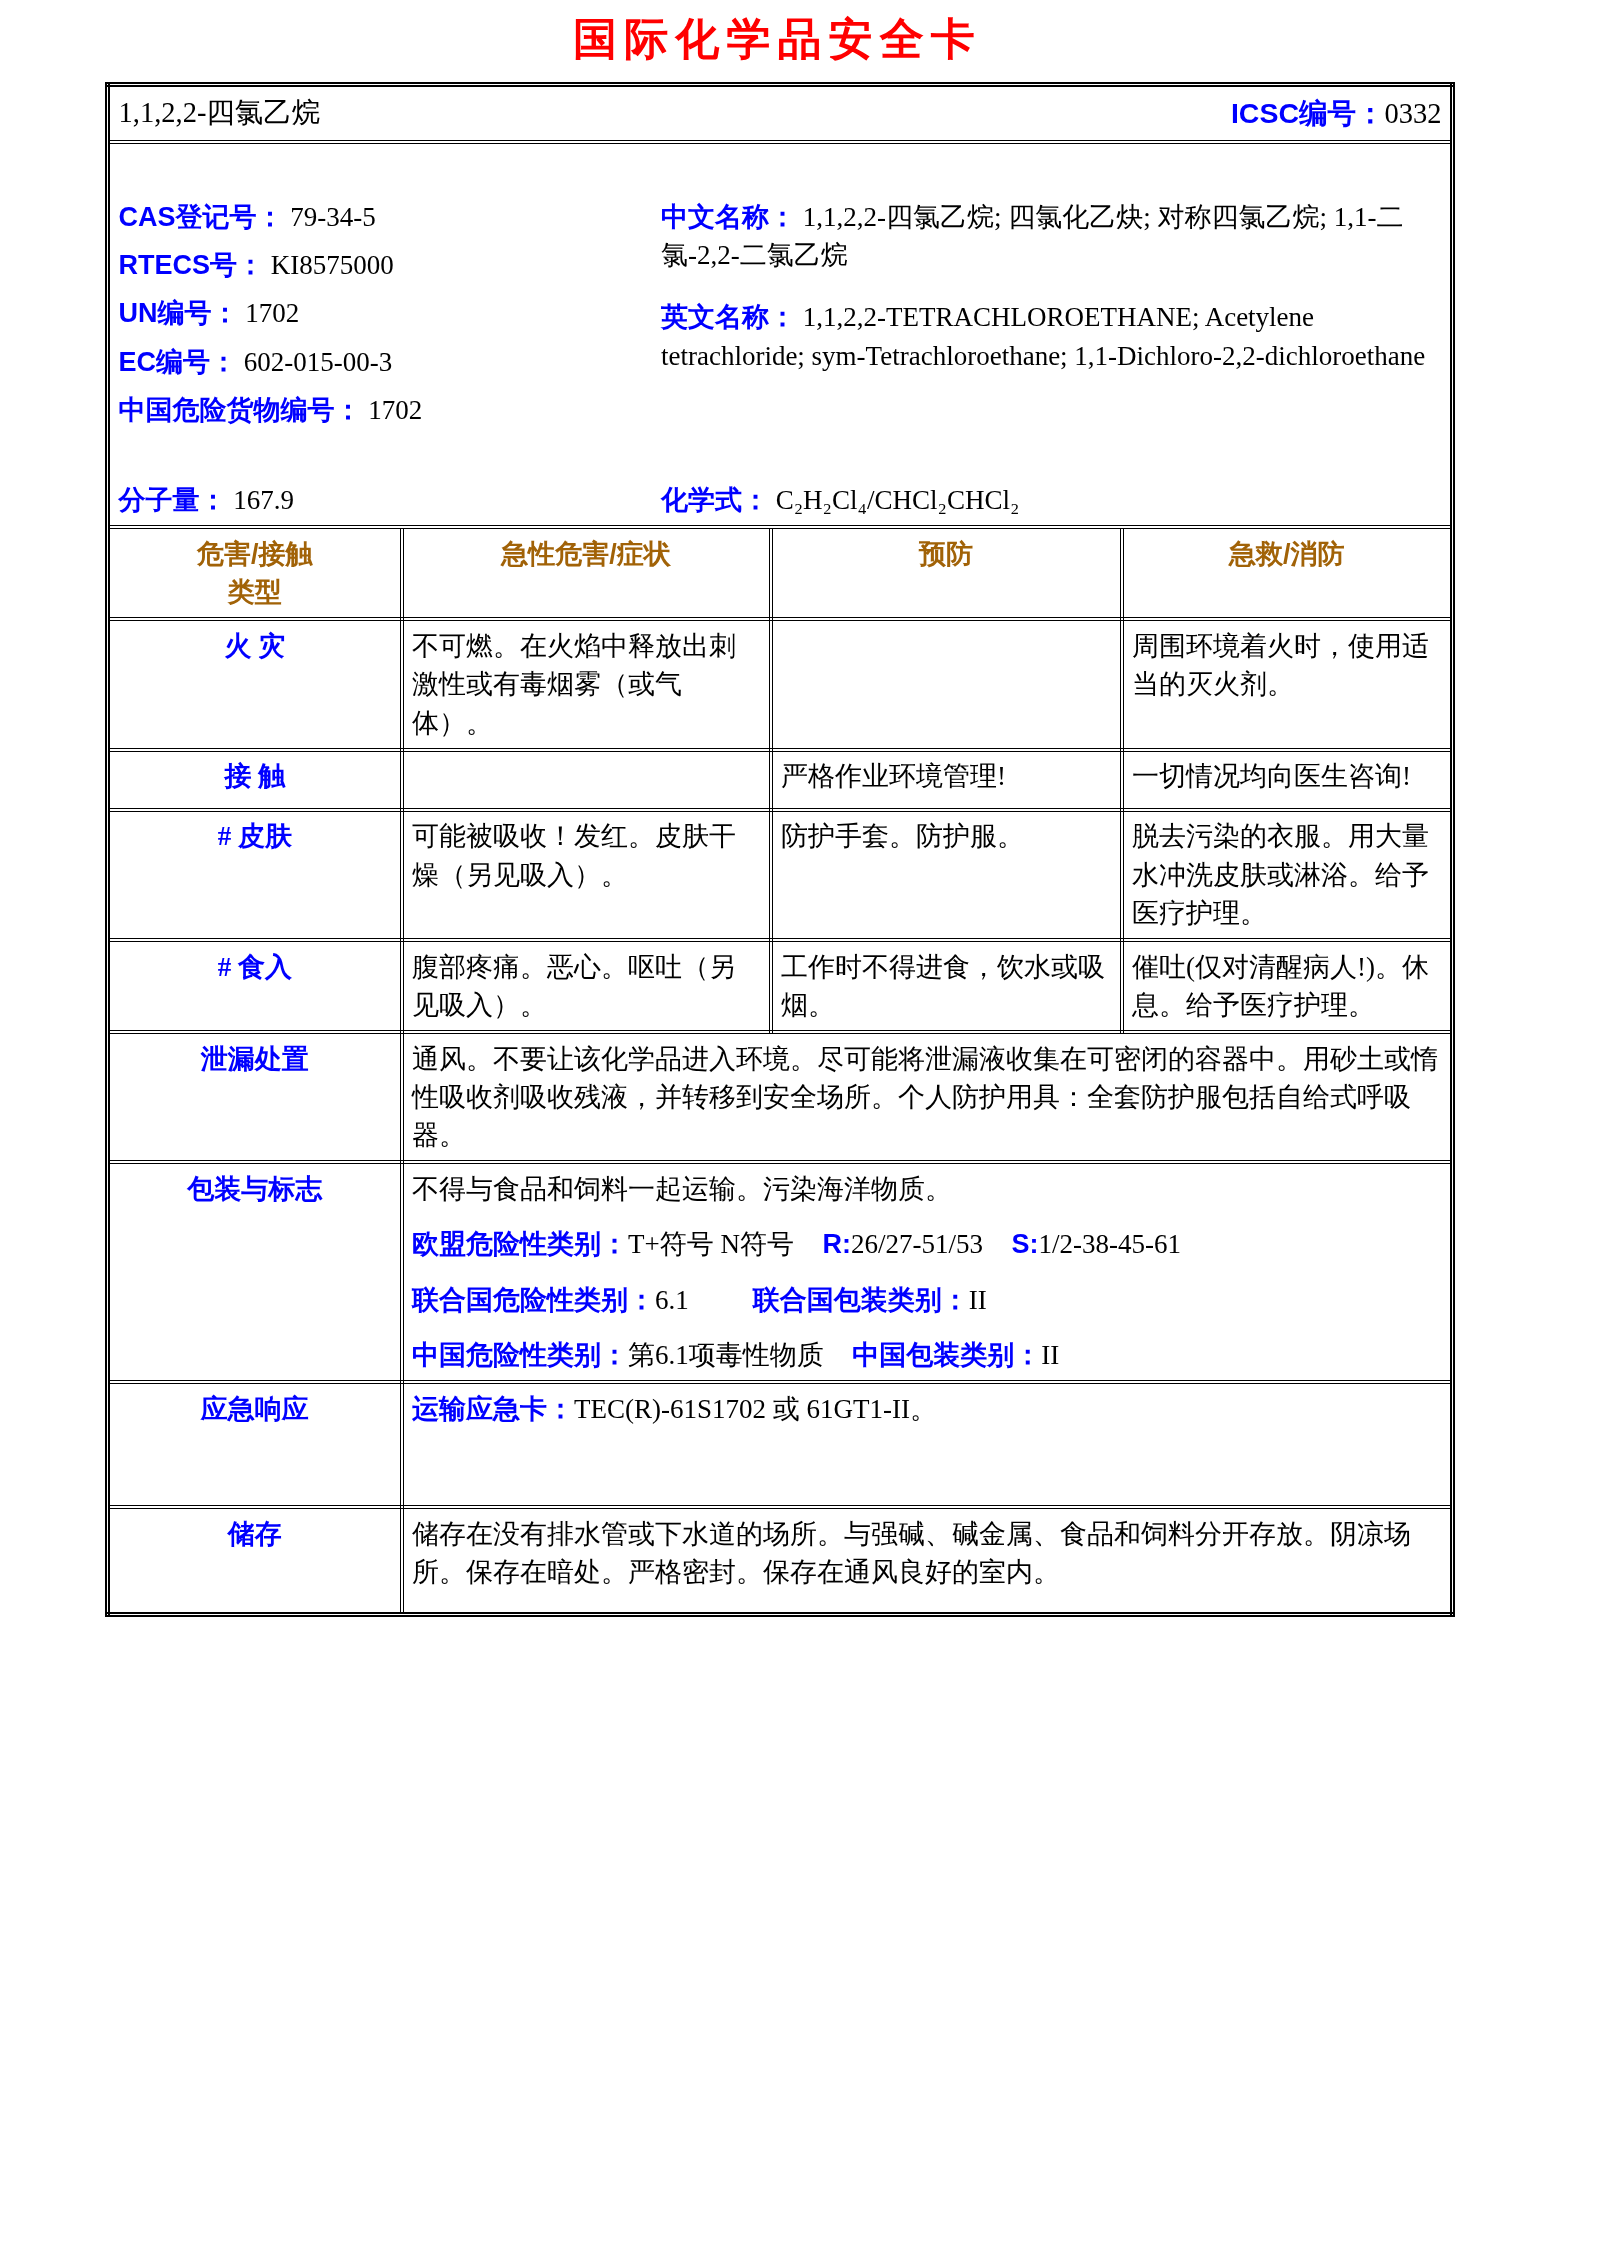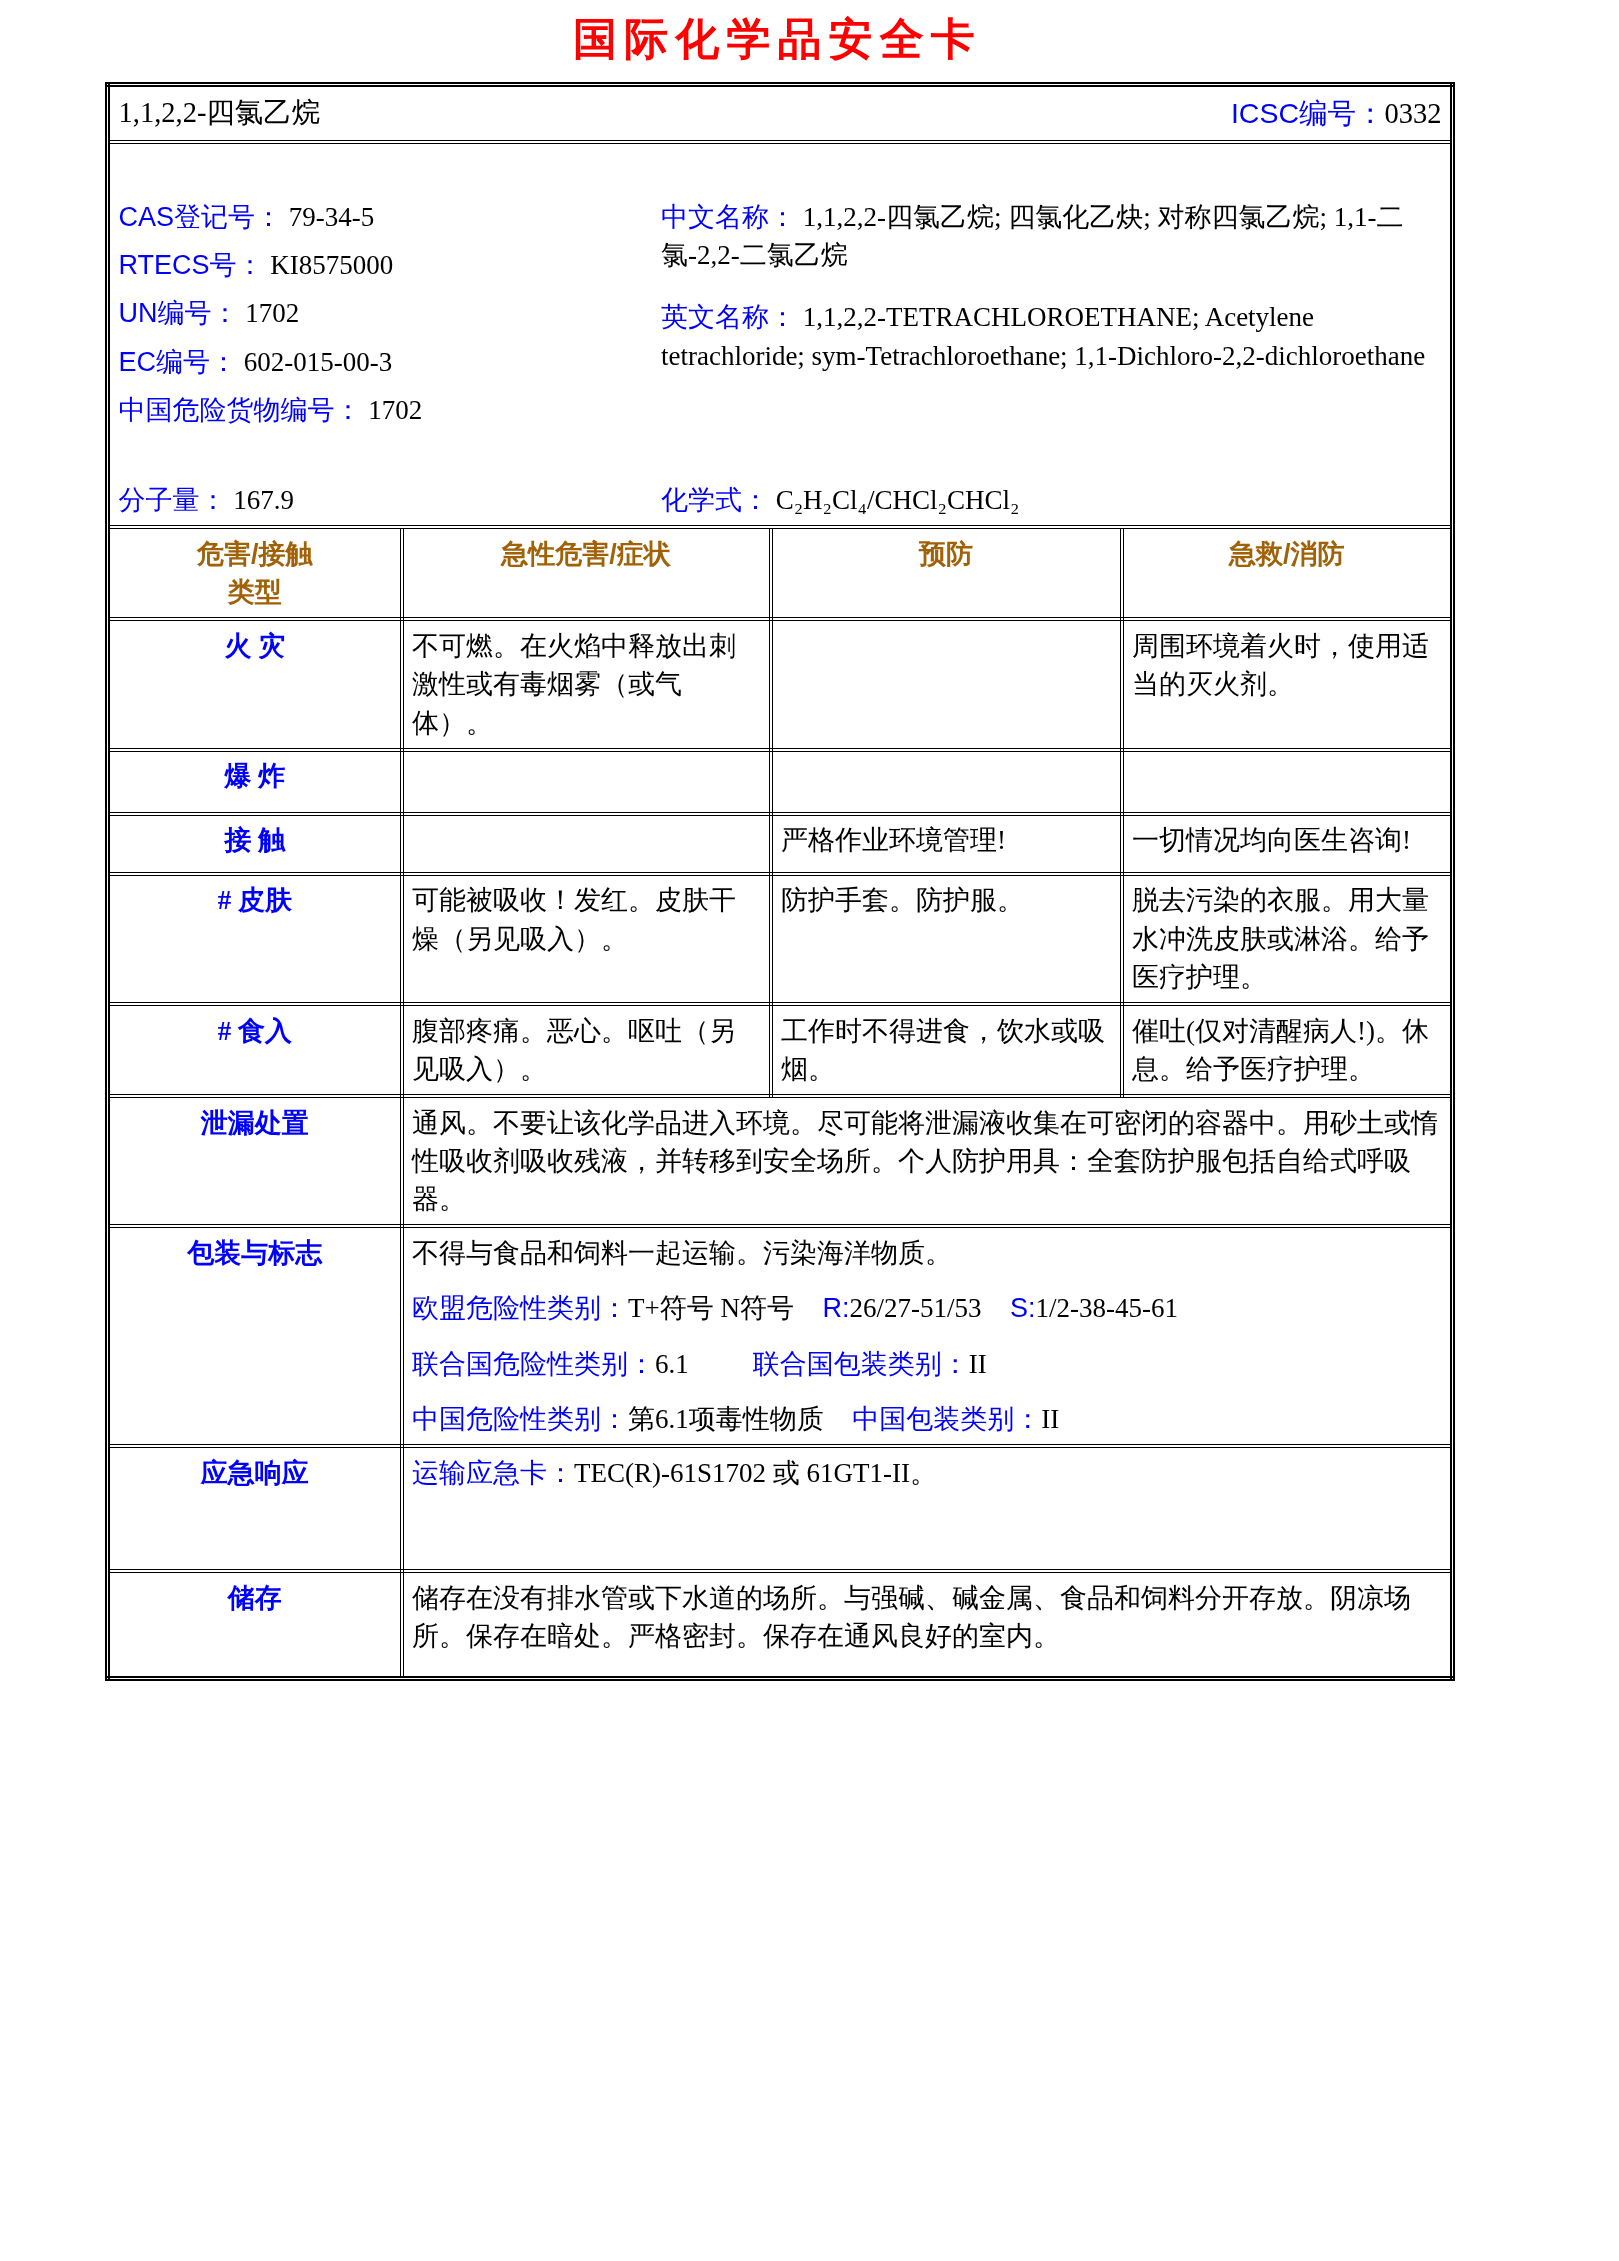--- a/index.html
+++ b/index.html
@@ -32,21 +32,21 @@
     border: 4.3px double #000000;
     padding: 5.7px 8.5px;
     vertical-align: top;
     font-size: 27px;
     line-height: 1.42;
     word-break: break-word;
   }
   .label-strong {
     color: #0000ff;
     font-family: "Liberation Sans", "DejaVu Sans", sans-serif;
-    font-weight: normal;
+    font-weight: bold;
   }
   
   .title-flex { display: flex; justify-content: space-between; align-items: center; }
   .title-name { font-size: 28.5px; }
   .title-icsc { font-size: 28.5px; white-space: nowrap; }
   
   .id-grid { display: grid; grid-template-columns: 41% 59%; min-height: 322px; margin-top: 48px; }
   .id-left  { display: flex; flex-direction: column; padding-right: 8.5px; }
   .id-right { display: flex; flex-direction: column; border-left: 0; }
   .id-line { margin-bottom: 10px; }
@@ -139,26 +139,20 @@
     <th class="hz-head">急救/消防</th>
   </tr>
 
   <tr class="r-fire">
     <td class="hz-label">火 灾</td>
     <td>不可燃。在火焰中释放出刺激性或有毒烟雾（或气体）。</td>
     <td></td>
     <td>周围环境着火时，使用适当的灭火剂。</td>
   </tr>
 
-  <tr class="r-expl">
-    <td class="hz-label">爆 炸</td>
-    <td></td>
-    <td></td>
-    <td></td>
-  </tr>
 
   <tr class="r-cont">
     <td class="hz-label">接 触</td>
     <td></td>
     <td>严格作业环境管理!</td>
     <td>一切情况均向医生咨询!</td>
   </tr>
 
 
   <tr class="r-skin">

